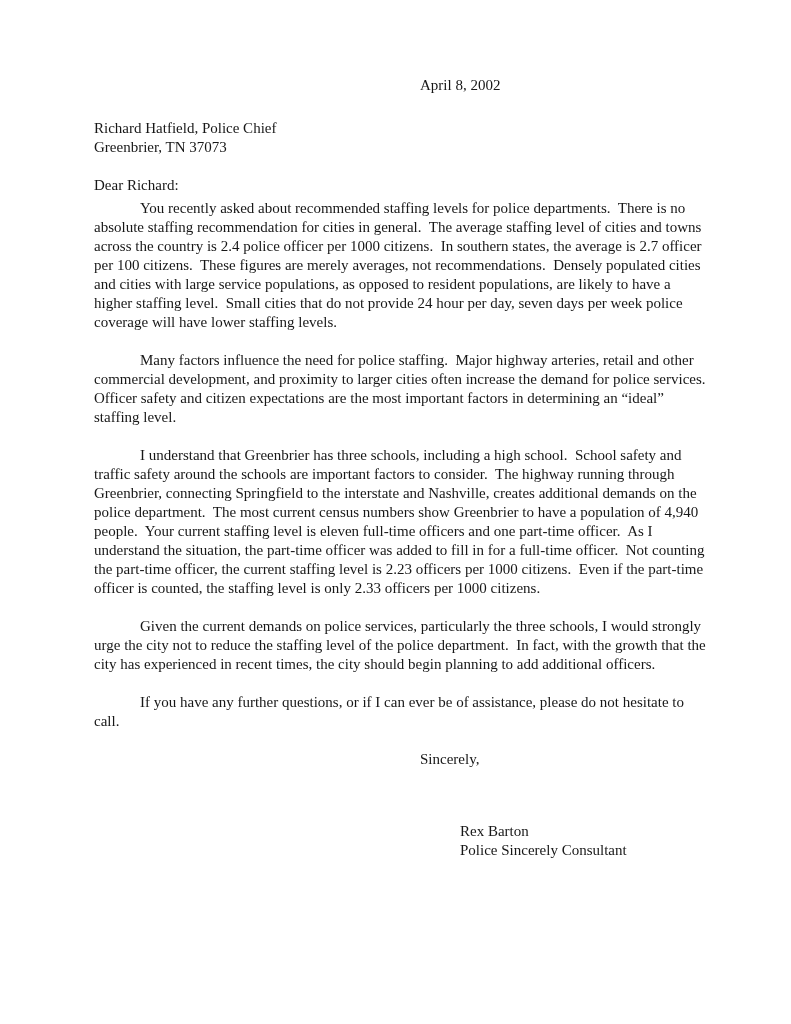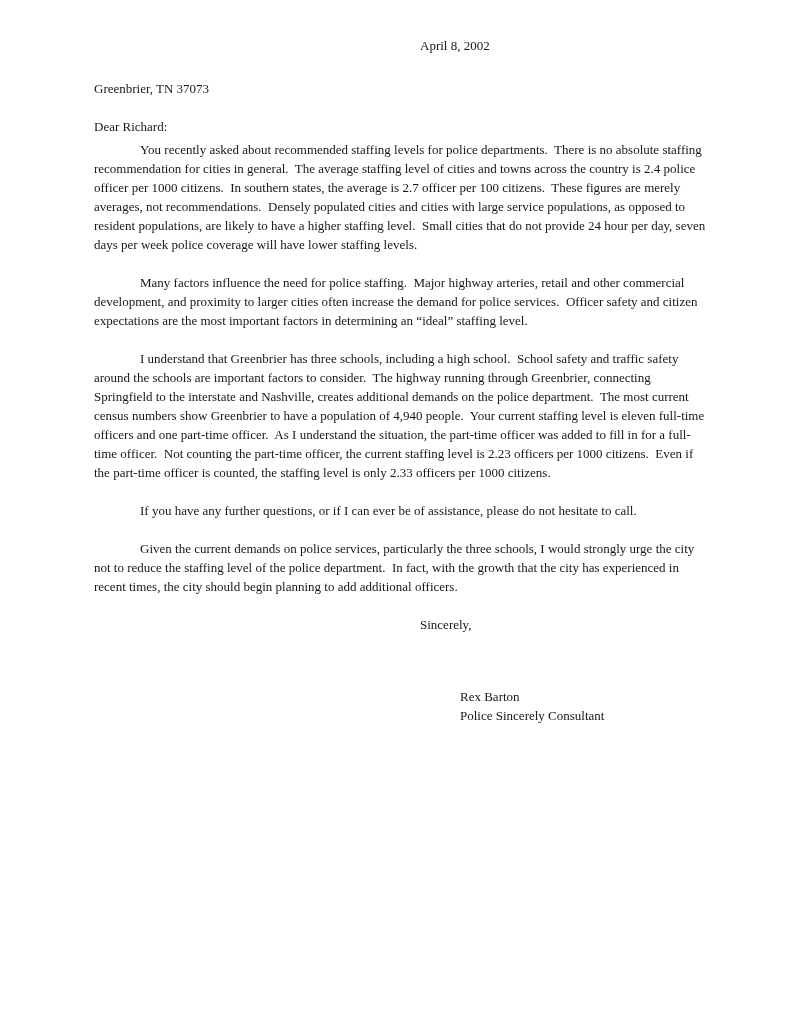--- a/index.html
+++ b/index.html
@@ -6,23 +6,23 @@
     margin: 0;
     padding: 0;
     background: #ffffff;
   }
   .page {
     position: relative;
     width: 791px;
     height: 1024px;
     box-sizing: border-box;
     background: #ffffff;
-    padding: 36px 85px 0 94px;
+    padding: 76px 85px 0 94px;
     font-family: "Liberation Serif", "DejaVu Serif", serif;
-    font-size: 13px;
+    font-size: 15px;
     line-height: 19px;
     color: #171717;
     overflow: hidden;
   }
   .date-line {
     margin-left: 326px;
     margin-bottom: 24px;
     white-space: pre-wrap;
   }
   .address-block {
@@ -56,31 +56,32 @@
   }
 </style>
 </head>
 <body>
 
 <div class="page">
 
   <div class="date-line">April 8, 2002</div>
 
   <div class="address-block">
+    <div>Richard Hatfield, Police Chief</div>
     <div>Greenbrier, TN 37073</div>
   </div>
 
   <div class="salutation">Dear Richard:</div>
 
   <div class="letter-body">
       <p class="para"><span>You recently asked about recommended staffing levels for police departments.  There is no absolute staffing recommendation for cities in general.  The average staffing level of cities and towns across the country is 2.4 police officer per 1000 citizens.  In southern states, the average is 2.7 officer per 100 citizens.  These figures are merely </span><span class="italic">averages</span><span>, not recommendations.  Densely populated cities and cities with large service populations, as opposed to resident populations, are likely to have a higher staffing level.  Small cities that do not provide 24 hour per day, seven days per week police coverage will have lower staffing levels.</span></p>
       <p class="para"><span>Many factors influence the need for police staffing.  Major highway arteries, retail and other commercial development, and proximity to larger cities often increase the demand for police services.  Officer safety and citizen expectations are the most important factors in determining an “ideal” staffing level.</span></p>
       <p class="para"><span>I understand that Greenbrier has three schools, including a high school.  School safety and traffic safety around the schools are important factors to consider.  The highway running through Greenbrier, connecting Springfield to the interstate and Nashville, creates additional demands on the police department.  The most current census numbers show Greenbrier to have a population of 4,940 people.  Your current staffing level is eleven full-time officers and one part-time officer.  As I understand the situation, the part-time officer was added to fill in for a full-time officer.  Not counting the part-time officer, the current staffing level is 2.23 officers per 1000 citizens.  Even if the part-time officer is counted, the staffing level is only 2.33 officers per 1000 citizens.</span></p>
+      <p class="para"><span>Given the current demands on police services, particularly the three schools, I would strongly urge the city not to reduce the staffing level of the police department.  In fact, with the growth that the city has experienced in recent times, the city should begin planning to add additional officers.</span></p>
       <p class="para"><span>If you have any further questions, or if I can ever be of assistance, please do not hesitate to call.</span></p>
-      <p class="para"><span>Given the current demands on police services, particularly the three schools, I would strongly urge the city not to reduce the staffing level of the police department.  In fact, with the growth that the city has experienced in recent times, the city should begin planning to add additional officers.</span></p>
     </div>
 
   <div class="closing">Sincerely,</div>
 
   <div class="signature-block">
     <div>Rex Barton</div>
     <div>Police Sincerely Consultant</div>
   </div>
 
 </div>

